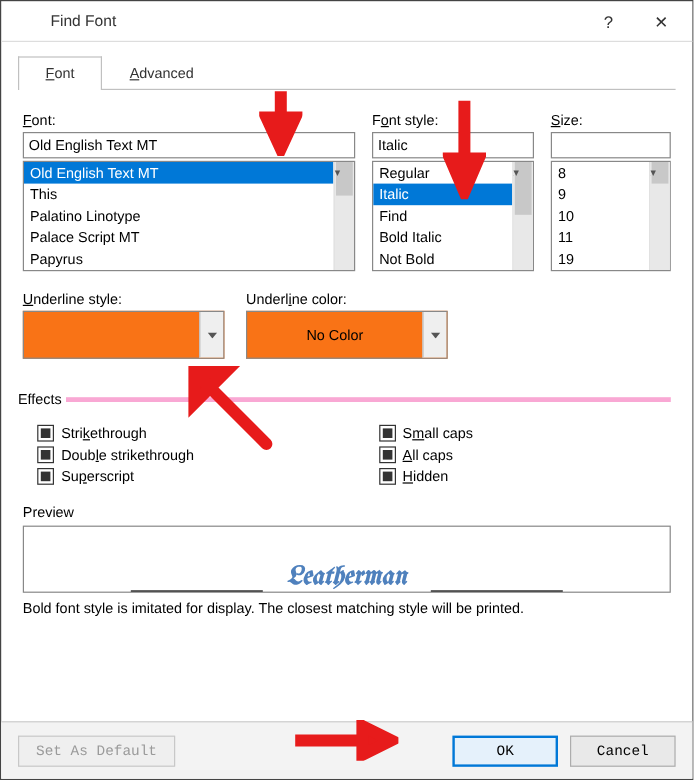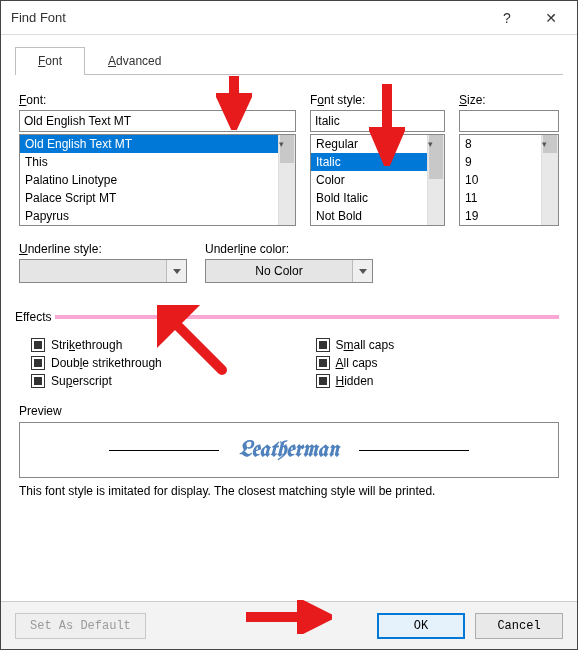--- a/index.html
+++ b/index.html
@@ -22,21 +22,21 @@
     display: flex;
     flex-direction: column;
   }
   .titlebar {
     display: flex;
     align-items: center;
     height: 34px;
     padding: 0 4px 0 10px;
     border-bottom: 1px solid #ddd;
   }
-  .titlebar .title { flex: 1; font-size: 13px; color: #333; }
+  .titlebar .title { flex: 1; font-size: 13px; color: #333; margin-left: 31px; }
   .titlebar .tbtn {
     width: 44px; height: 30px; display:flex; align-items:center; justify-content:center;
     color:#333; font-size:14px;
   }
   .tab-strip {
     margin: 10px 14px 0 14px;
     border-bottom: 1px solid #c0c0c0;
     display: flex;
     align-items: flex-end;
     height: 30px;
@@ -78,41 +78,41 @@
   .scrollbar .arrow { height:17px; display:flex; align-items:center; justify-content:center; font-size:9px; color:#555; }
   .scrollbar .track { flex:1; background:#e8e8e8; position:relative; }
   .scrollbar .thumb { position:absolute; left:1px; right:1px; background:#c8c8c8; }
   .row2 {
     display:grid;
     grid-template-columns: 1fr 1fr 1fr;
     gap: 18px;
     margin-top: 16px;
   }
   .combo {
-    display:flex; height:24px; border:1px solid #888; background:#e5e5e5;
+    display:flex; height:40px; border:1px solid #888; background:#f97316;
   }
   .combo .swatch { flex:1; }
   .combo .txt { flex:1; display:flex; align-items:center; justify-content:center; font-size:12px; }
   .combo .drop { width:20px; border-left:1px solid #bbb; background:#efefef; display:flex; align-items:center; justify-content:center; }
   .combo .drop svg { width:8px; height:5px; }
   fieldset.effects {
     border:none; border-top:4px solid #f9a8d4; margin:27px 0 0 0; padding:8px 0 0 0;
   }
   fieldset.effects legend { font-size:12px; padding:0 4px 0 0; margin-left:-4px; }
   .effects-grid {
     display:grid; grid-template-columns: 1fr 1fr; gap:4px 45px; padding:4px 4px 4px 12px;
   }
   .chk { display:flex; align-items:center; gap:6px; font-size:12px; padding:2px 0; }
   .tri {
     width:14px; height:14px; border:1px solid #333; background:#fff; display:inline-flex; align-items:center; justify-content:center;
   }
   .tri::after { content:""; width:8px; height:8px; background:#333; display:block; }
   .preview-label { margin-top:10px; font-size:12px; }
   .preview-box {
-    border:1px solid #888; height:56px; margin-top:4px; display:flex; align-items:center; justify-content:center; gap:20px; padding:0 20px;
+    border:1px solid #888; height:56px; margin-top:4px; display:flex; align-items:flex-end; justify-content:center; gap:20px; padding:0 20px;
   }
   .preview-box .line { flex:1; border-bottom:1px solid #000; height:0; max-width:110px; }
   .preview-text {
     font-family: "Old English Text MT", "UnifrakturMaguntia", serif;
     font-style: italic;
     font-size: 22px;
     color: #4f81bd;
     font-weight:bold;
   }
   .note { margin-top:6px; font-size:12px; color:#000; }
@@ -173,21 +173,21 @@
         </div>
       </div>
 
       <div>
         <div class="field-label">F<span style="text-decoration:underline">o</span>nt style:</div>
         <input class="text-input" value="Italic" style="">
         <div class="listbox">
           <div class="items">
             <div class="item">Regular</div>
             <div class="item selected">Italic</div>
-            <div class="item">Color</div>
+            <div class="item">Find</div>
             <div class="item">Bold Italic</div>
             <div class="item">Not Bold</div>
           </div>
           <div class="scrollbar">
             <div class="arrow">▴</div>
             <div class="track">
                 <div class="thumb" style="top:0;height:44px;"></div>
               </div>
             <div class="arrow">▾</div>
           </div>
@@ -274,21 +274,21 @@
         </div>
       </div>
     </fieldset>
 
     <div class="preview-label">Preview</div>
     <div class="preview-box">
       <div class="line"></div>
       <div class="preview-text">Leatherman</div>
       <div class="line"></div>
     </div>
-    <div class="note">This font style is imitated for display. The closest matching style will be printed.</div>
+    <div class="note">Bold font style is imitated for display. The closest matching style will be printed.</div>
 
   </div>
 
   <div class="footer">
     <button class="btn disabled">Set As Default</button>
     <div class="spacer"></div>
     <button class="btn primary">OK</button>
     <button class="btn">Cancel</button>
   </div>
 

